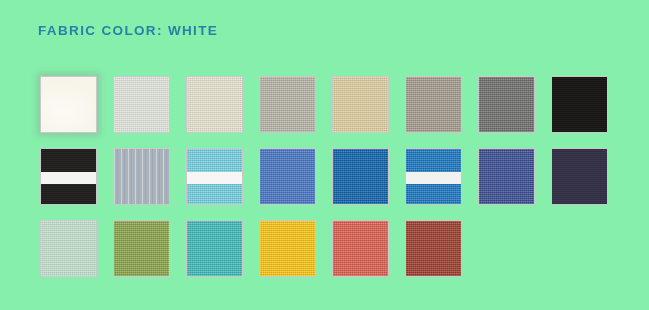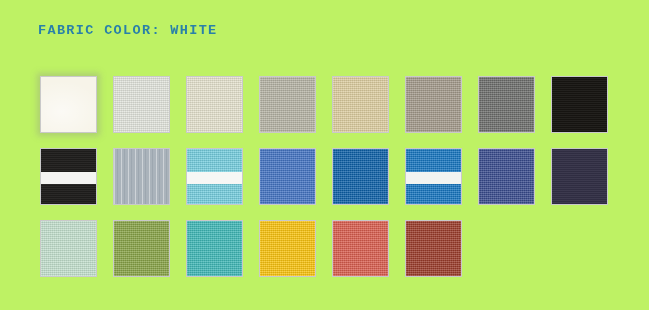--- a/index.html
+++ b/index.html
@@ -11,22 +11,21 @@
     width: 649px;
     height: 310px;
     overflow: hidden;
     font-family: "Liberation Sans", sans-serif;
     position: relative;
   }
 
   .panel {
     position: absolute;
     inset: 0;
-    background: #bef264;
-    font-family: Liberation Mono, monospace;
+    background: #86efac;
   }
 
   .title {
     position: absolute;
     left: 38px;
     top: 22px;
     font-size: 13.5px;
     font-weight: bold;
     letter-spacing: 1.35px;
     color: #2981a9;

